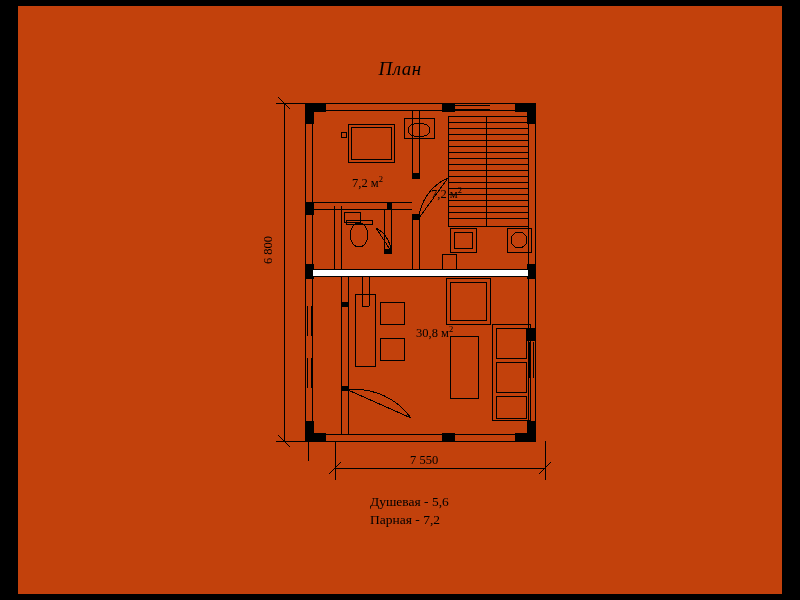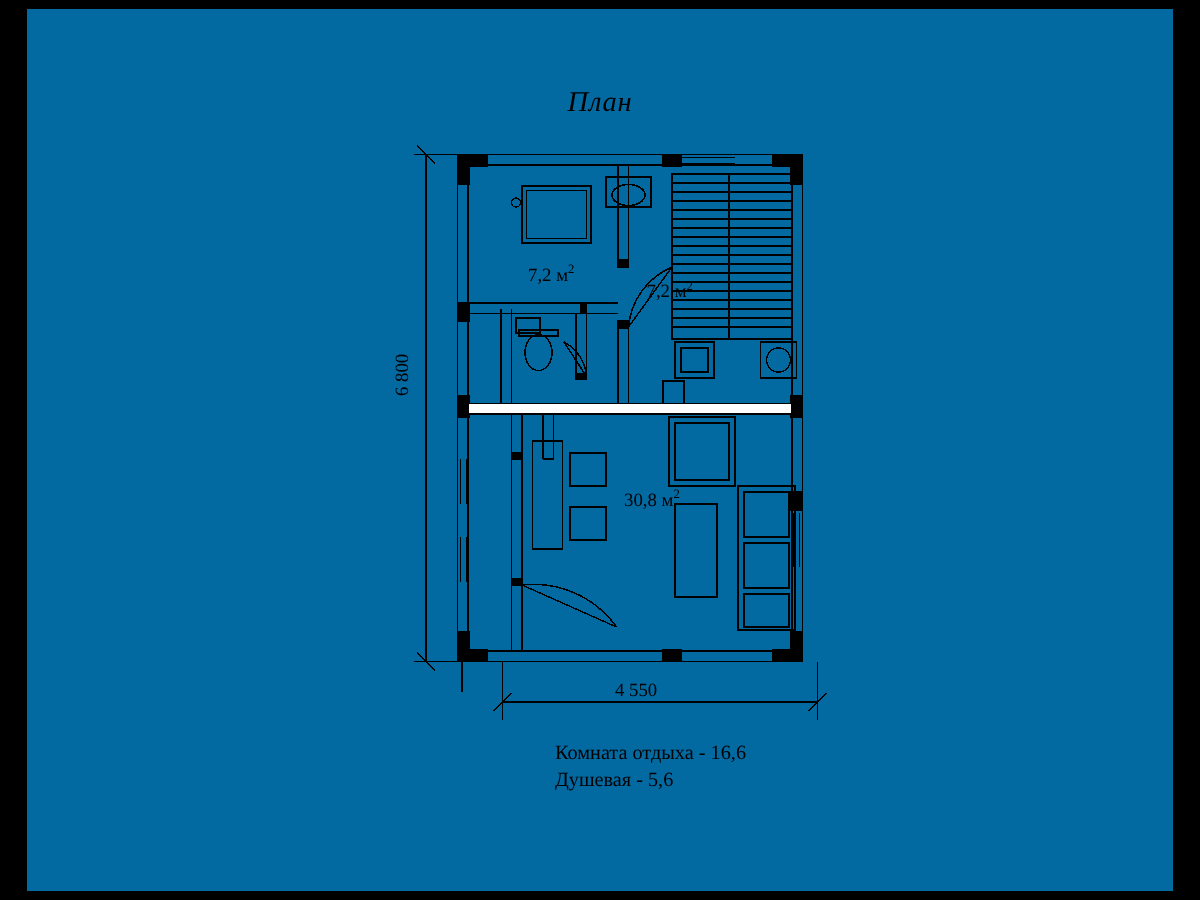--- a/index.html
+++ b/index.html
@@ -14,21 +14,21 @@
     background: #000000;
     overflow: hidden;
     font-family: "Liberation Sans", sans-serif;
   }
   #sheet {
     position: absolute;
     left: 18px;
     top: 6px;
     width: 764px;
     height: 588px;
-    background: #0369a1;
+    background: #c2410c;
   }
   .title {
     position: absolute;
     left: 0;
     top: 52px;
     width: 764px;
     text-align: center;
     font-family: "Liberation Serif", serif;
     font-style: italic;
     font-size: 19px;
@@ -225,25 +225,25 @@
         <line x1="311" y1="468" x2="323" y2="456"></line>
         <line x1="521" y1="468" x2="533" y2="456"></line>
 
         <line x1="290" y1="435" x2="290" y2="455"></line>
         <line x1="317" y1="435" x2="317" y2="455"></line>
         <line x1="527" y1="435" x2="527" y2="455"></line>
       </g>
     </svg>
 
     <div class="dimlabel" id="dim-vert-label">6 800</div>
-    <div class="dimlabel" id="dim-horz-label">4 550</div>
+    <div class="dimlabel" id="dim-horz-label">7 550</div>
 
     <div class="arealabel" id="area-shower"><span>7,2 м</span><sup>2</sup></div>
     <div class="arealabel" id="area-steam"><span>7,2 м</span><sup>2</sup></div>
     <div class="arealabel" id="area-rest"><span>30,8 м</span><sup>2</sup></div>
 
     <div class="legend">
-      <div>Комната отдыха - 16,6</div>
       <div>Душевая - 5,6</div>
+      <div>Парная - 7,2</div>
     </div>
 
   </div>
 </div>
 
 </body></html>

